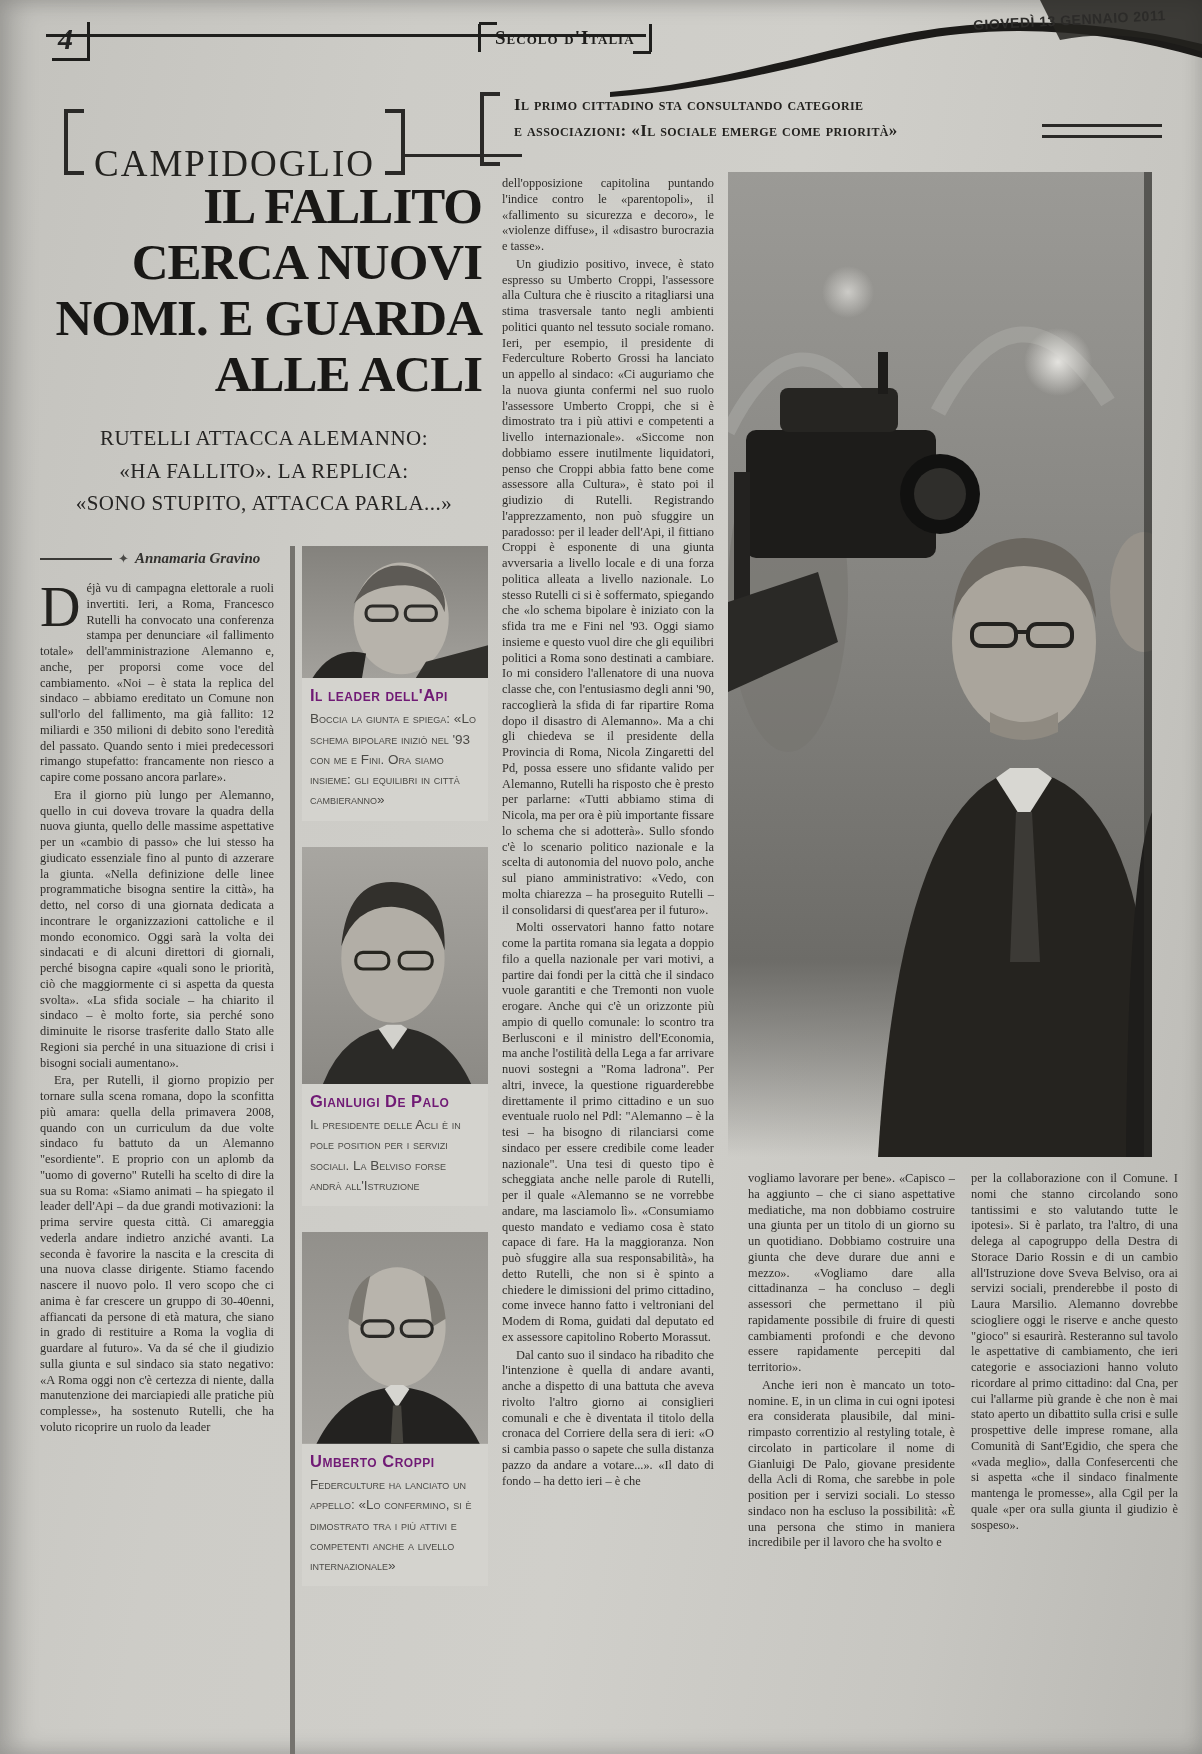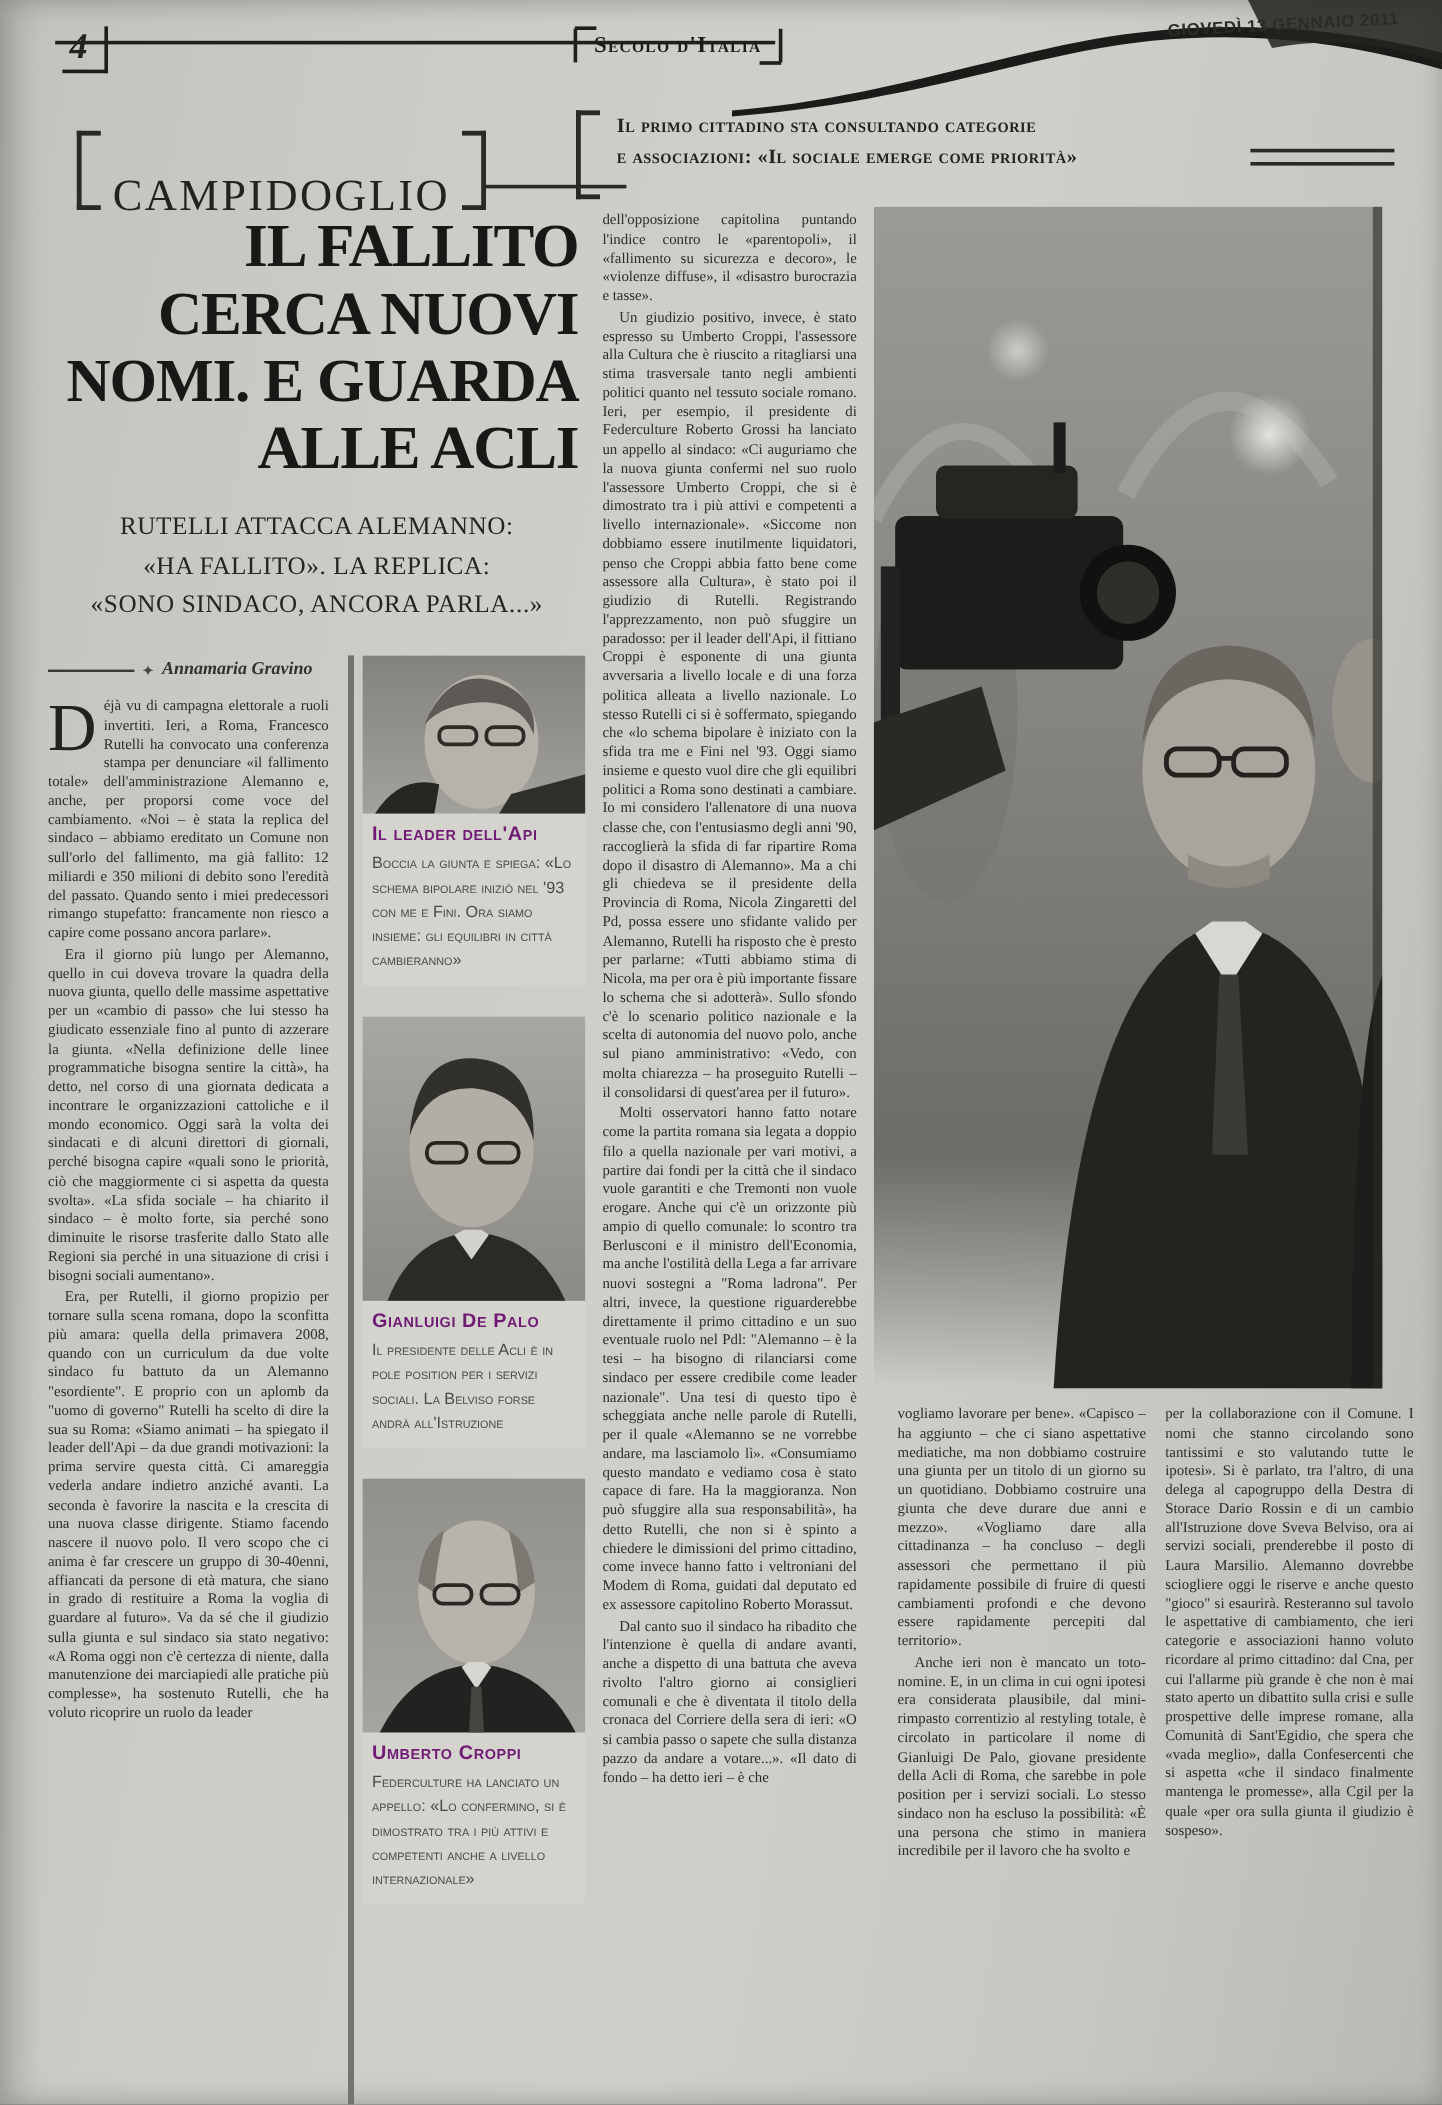--- a/index.html
+++ b/index.html
@@ -109,21 +109,21 @@
     <div class="left-wrap">
       <h1 class="headline">
         <span>IL FALLITO</span>
         <span>CERCA NUOVI</span>
         <span>NOMI. E GUARDA</span>
         <span>ALLE ACLI</span>
       </h1>
       <div class="deck">
         <span>RUTELLI ATTACCA ALEMANNO:</span>
         <span>«HA FALLITO». LA REPLICA:</span>
-        <span>«SONO SINDACO, ANCORA PARLA...»</span>
+        <span>«SONO STUPITO, ATTACCA PARLA...»</span>
       </div>
 
       <div class="left-cols">
         <div class="col1">
           <div class="byline-row">
             <span class="byline-rule"></span>
             <span class="byline-dia">✦</span>
             <span class="byline-name">Annamaria Gravino</span>
           </div>
           <div class="colbody">

